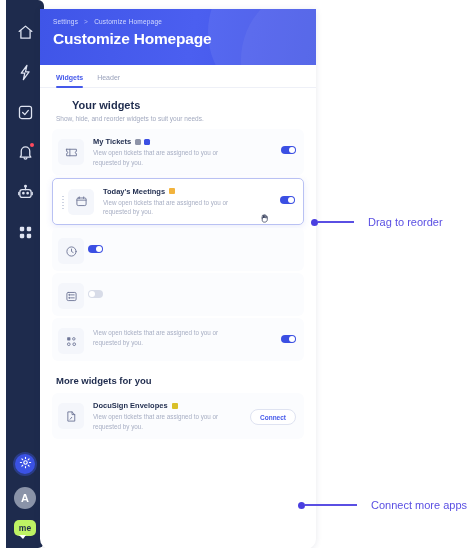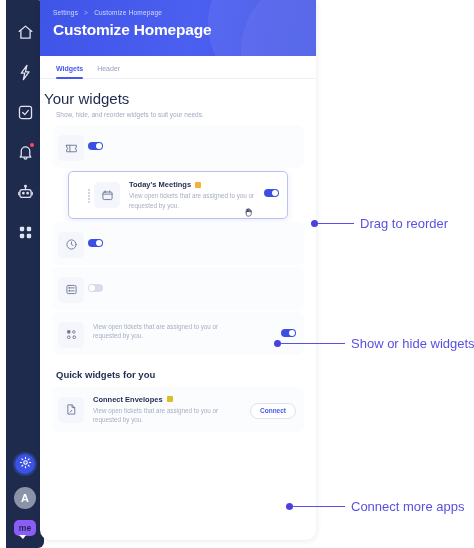--- a/index.html
+++ b/index.html
@@ -28,32 +28,32 @@
     width: 24px; height: 24px; border-radius: 50%;
     background: #3b52e4; display:flex; align-items:center; justify-content:center;
     border: 2px solid #2a3c86;
   }
   .gear-btn svg { width: 13px; height: 13px; color:#fff; }
   .avatar {
     width: 22px; height: 22px; border-radius:50%; background:#8a93a8;
     color:#fff; font-size:11px; font-weight:700; display:flex; align-items:center; justify-content:center;
   }
   .me-logo {
-    width: 22px; height: 16px; border-radius: 5px; background:#8b5cf6;
+    width: 22px; height: 16px; border-radius: 5px; background:#bef264;
     color:#1e2b4d; font-size:8.5px; font-weight:700; display:flex; align-items:center; justify-content:center;
     position: relative;
   }
   .me-logo:after {
     content:""; position:absolute; left:5px; bottom:-3px; width:0; height:0;
     border-left:4px solid transparent; border-right:3px solid transparent; border-top:4px solid #fff;
   }
 
   
   .panel {
-    position: absolute; left: 40px; top: 0; width: 276px; height: 540px;
+    position: absolute; left: 40px; top: 9px; width: 276px; height: 540px;
     background: #fff; border-radius: 0 0 10px 10px; overflow: hidden;
     box-shadow: 0 1px 6px rgba(30,40,90,0.10);
   }
   .hdr {
     position: relative; height: 56px;
     background: linear-gradient(100deg,#3f55e8 0%,#4b5ff0 55%,#4254e6 100%);
     overflow: hidden; padding: 9px 0 0 13px;
   }
   .hdr-arc {
     position:absolute; right:-42px; top:-52px; width:150px; height:150px;
@@ -65,31 +65,31 @@
   }
   .crumb { font-size:6.5px; color:#d4dbff; letter-spacing:.2px; position:relative; z-index:2; }
   .crumb .sep { margin: 0 4px; opacity:.75; }
   .hdr-title { margin-top:5px; font-size:15.5px; font-weight:700; color:#fff; letter-spacing:-.2px; position:relative; z-index:2; }
 
   .tabs { display:flex; gap:14px; padding: 9px 16px 0 16px; border-bottom:1px solid #eef0f7; }
   .tab { font-size:7px; color:#9aa2bb; padding-bottom:6px; position:relative; }
   .tab.active { color:#4559ea; font-weight:600; }
   .tab.active:after { content:""; position:absolute; left:0; right:0; bottom:-1px; height:1.6px; background:#4559ea; border-radius:2px; }
 
-  .sec-title { font-size:15px; font-weight:400; color:#1e2b4d; padding: 11px 16px 0 4px; }
+  .sec-title { font-size:11px; font-weight:700; color:#1e2b4d; padding: 11px 16px 0 32px; }
   .sec-sub { font-size:6.5px; color:#a2a9bf; padding: 4px 16px 0 16px; }
 
   .list { padding: 7px 12px 0 12px; }
   .row {
     position: relative; display:flex; align-items:flex-start;
     background:#fff; border-radius:5px; padding: 7px 8px 7px 6px; margin-bottom: 2px;
   }
   .row.dragging {
     border:1px solid #b9c1f3; box-shadow: 0 2px 7px rgba(60,80,220,0.10);
-    padding-left: 19px; margin: 3px 16px;
+    padding-left: 9px; margin: 3px 0;
   }
   .drag-grip { width:3px; height:20px; margin-top:7px; margin-right:3px; display:flex; flex-direction:column; justify-content:center; gap:1.5px; }
   .drag-grip i { display:block; width:1.6px; height:1.6px; background:#c7cddf; border-radius:50%; }
   .wicon {
     width:26px; height:26px; flex:0 0 26px; border-radius:5px; background:#f4f6fb;
     display:flex; align-items:center; justify-content:center; margin-top:3px; color:#6f7798;
   }
   .wicon svg { width:13px; height:13px; display:block; }
   .wbody { flex:1; padding-left:9px; padding-top:1px; min-width:0; }
   .wtitle-line { display:flex; align-items:center; gap:4px; }
@@ -118,21 +118,21 @@
     border:1px solid #dfe3f1; border-radius:10px; background:#fff;
     color:#4559ea; font-size:6.5px; font-weight:600; padding: 3.5px 9px;
     margin-top:9px; margin-left:6px; white-space:nowrap;
   }
   .shadowcard { background:#fbfcfe; border-radius:6px; }
 
   
   .anno { position:absolute; display:flex; align-items:center; z-index:30; }
   .anno .dot { width:7px; height:7px; border-radius:50%; background:#4a3fe0; flex:0 0 7px; }
   .anno .line { height:1.4px; background:#5a4fe3; }
-  .anno .txt { font-size:13px; color:#5a4fe3; white-space:nowrap; margin-left:6px; }
+  .anno .txt { font-size:11px; color:#5a4fe3; white-space:nowrap; margin-left:14px; }
 </style>
 </head>
 <body>
 
 <div id="root">
 
   <div class="sidebar">
     <div class="side-icons">
 
       <div class="side-ico">
@@ -233,20 +233,30 @@
 
     <div class="list">
 
       <div class="row shadowcard">
         <div class="wicon">
           <svg viewBox="0 0 24 24" fill="none" stroke="currentColor" stroke-width="1.7" stroke-linecap="round" stroke-linejoin="round">
             <path d="M3 6h18v4a2 2 0 0 0 0 4v4H3v-4a2 2 0 0 0 0-4V6z"></path>
               <path d="M9 6v12"></path>
           </svg>
         </div>
+        <div class="wbody">
+          <div class="wtitle-line">
+            <span class="wtitle">My Tickets</span>
+            <span class="badges">
+              <span class="bdg" style="background:#8d93a8"></span>
+              <span class="bdg" style="background:#3b4fe3"></span>
+            </span>
+          </div>
+          <div class="wdesc">View open tickets that are assigned to you or requested by you.</div>
+        </div>
         <div class="toggle">
             <span class="knob"></span>
           </div>
       </div>
 
       <div class="row dragging">
         <div class="drag-grip">
           <i></i>
             <i></i>
             <i></i>
@@ -315,55 +325,50 @@
         </div>
         <div class="wbody">
           <div class="wdesc">View open tickets that are assigned to you or requested by you.</div>
         </div>
         <div class="toggle">
             <span class="knob"></span>
           </div>
       </div>
     </div>
 
-    <div class="more-title">Quick widgets for you</div>
+    <div class="more-title">More widgets for you</div>
     <div class="list">
       <div class="row shadowcard">
         <div class="wicon">
           <svg viewBox="0 0 24 24" fill="none" stroke="currentColor" stroke-width="1.7" stroke-linecap="round" stroke-linejoin="round">
             <path d="M6 3.5h7l5 5v12H6z"></path>
               <path d="M13 3.5v5h5"></path>
               <path d="M9.5 17l3-3.5"></path>
           </svg>
         </div>
         <div class="wbody">
           <div class="wtitle-line">
-            <span class="wtitle">Connect Envelopes</span>
+            <span class="wtitle">DocuSign Envelopes</span>
             <span class="badges">
               <span class="bdg sq" style="background:#d9c02a"></span>
             </span>
           </div>
           <div class="wdesc">View open tickets that are assigned to you or requested by you.</div>
         </div>
         <button class="connect-btn">Connect</button>
       </div>
     </div>
   </div>
 
   <div class="anno" style="left:311px; top:216px;">
     <span class="dot"></span>
     <span class="line" style="width:36px;"></span>
     <span class="txt">Drag to reorder</span>
   </div>
 
-  <div class="anno" style="left:274px; top:336px;">
-    <span class="dot"></span>
-    <span class="line" style="width:64px;"></span>
-    <span class="txt">Show or hide widgets</span>
-  </div>
-
-  <div class="anno" style="left:286px; top:499px;">
+
+  <div class="anno" style="left:298px; top:499px;">
     <span class="dot"></span>
     <span class="line" style="width:52px;"></span>
     <span class="txt">Connect more apps</span>
   </div>
 
 </div>
 
 </body></html>

